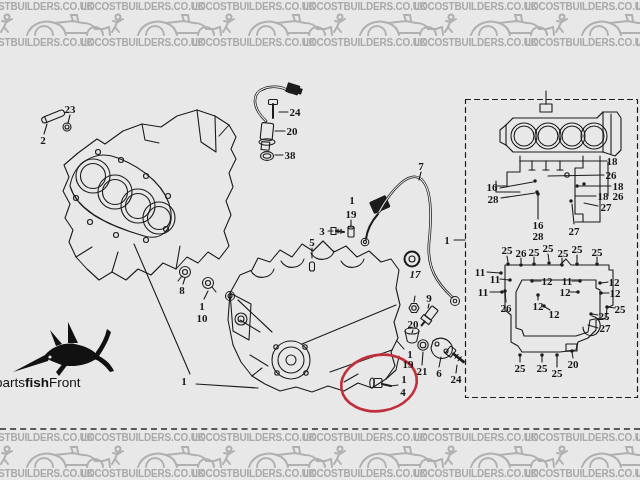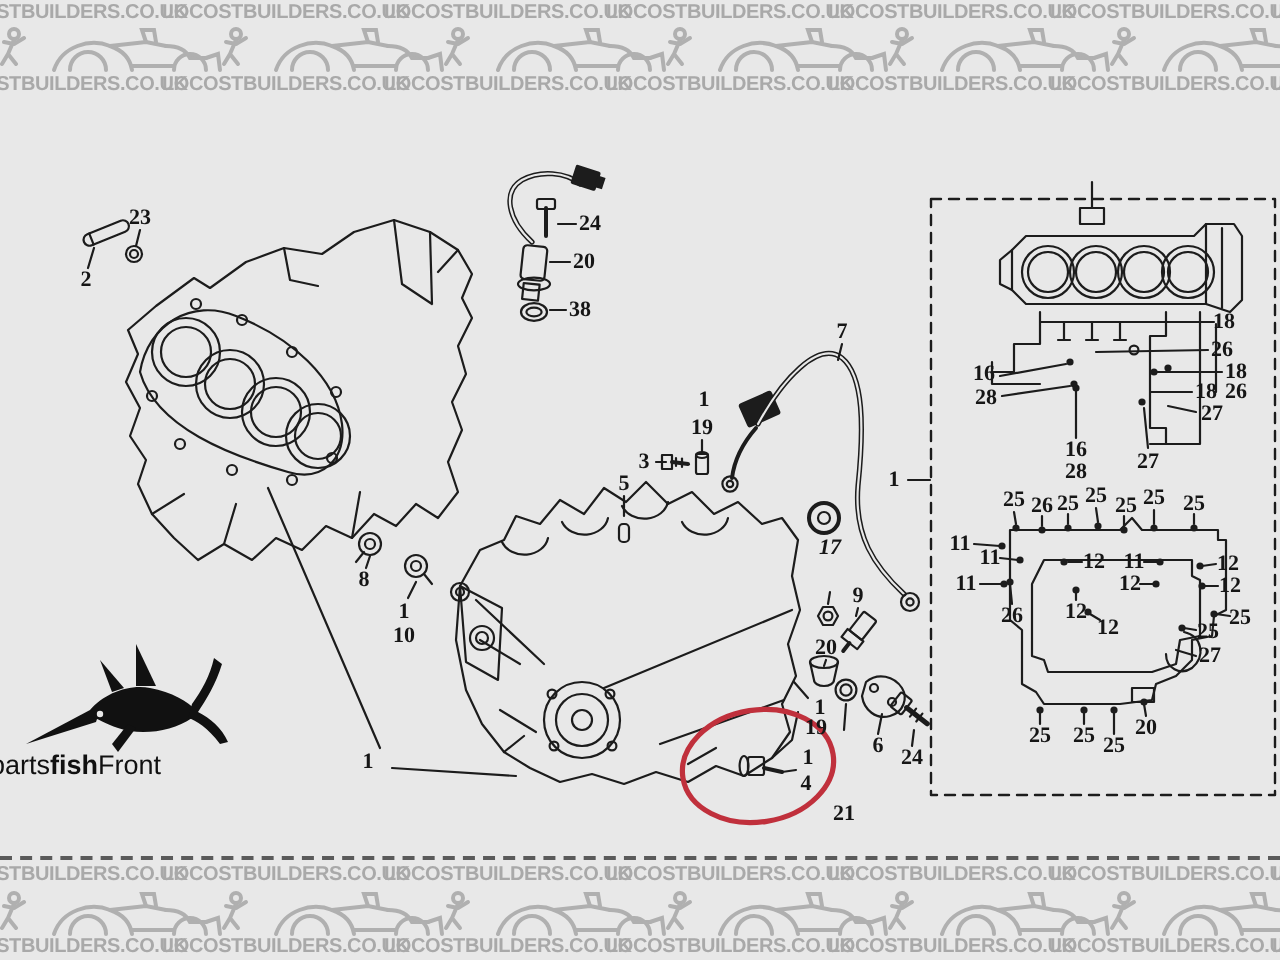--- a/index.html
+++ b/index.html
@@ -527,21 +527,21 @@
       <div class="plabel" style="left: 351px; top: 214px;">19</div>
       <div class="plabel" style="left: 322px; top: 231px;">3</div>
       <div class="plabel" style="left: 312px; top: 242px;">5</div>
       <div class="plabel" style="left: 421px; top: 166px;">7</div>
       <div class="plabel" style="left: 447px; top: 240px;">1</div>
       <div class="plabel" style="left: 415px; top: 274px; font-style: italic;">17</div>
       <div class="plabel" style="left: 429px; top: 298px;">9</div>
       <div class="plabel" style="left: 413px; top: 324px;">20</div>
       <div class="plabel" style="left: 410px; top: 354px;">1</div>
       <div class="plabel" style="left: 408px; top: 364px;">19</div>
-      <div class="plabel" style="left: 422px; top: 371px; margin-top: 36px;">21</div>
+      <div class="plabel" style="left: 422px; top: 371px;">21</div>
       <div class="plabel" style="left: 439px; top: 373px;">6</div>
       <div class="plabel" style="left: 456px; top: 379px;">24</div>
       <div class="plabel" style="left: 404px; top: 379px;">1</div>
       <div class="plabel" style="left: 403px; top: 392px;">4</div>
       <div class="plabel" style="left: 612px; top: 161px;">18</div>
       <div class="plabel" style="left: 611px; top: 175px;">26</div>
       <div class="plabel" style="left: 618px; top: 186px;">18</div>
       <div class="plabel" style="left: 603px; top: 196px;">18</div>
       <div class="plabel" style="left: 618px; top: 196px;">26</div>
       <div class="plabel" style="left: 606px; top: 207px;">27</div>

